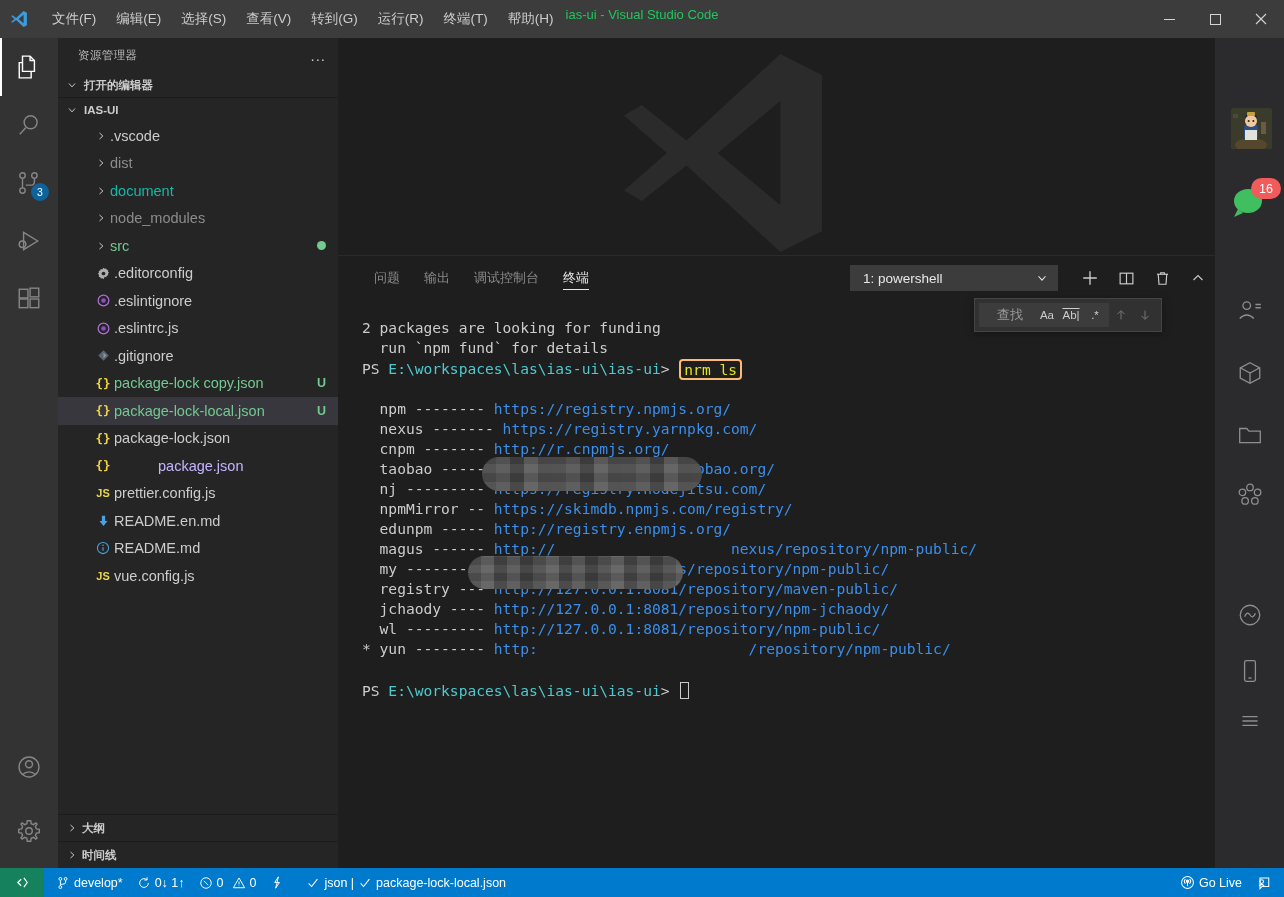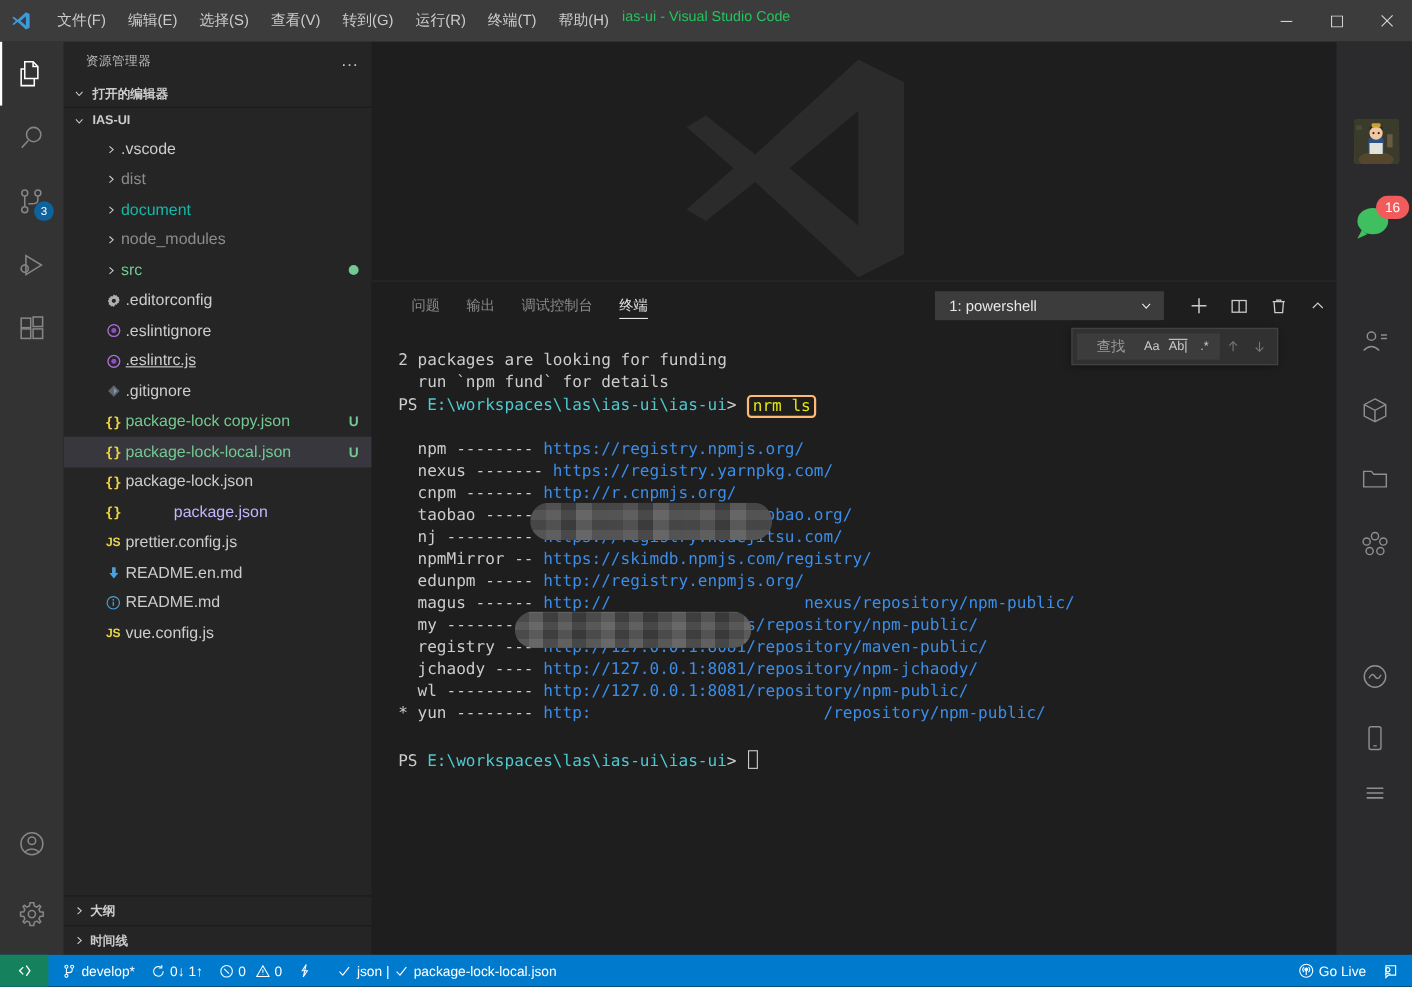--- a/index.html
+++ b/index.html
@@ -406,21 +406,21 @@
           <span class="label" style="color: rgb(204, 204, 204);">.eslintignore</span>
         </div>
         <div class="row">
           <span class="indent"></span>
           <span class="ficon">
             <svg width="13" height="13" viewBox="0 0 16 16">
               <circle cx="8" cy="8" r="6.6" fill="none" stroke="#b06fd6" stroke-width="1.5"></circle>
               <circle cx="8" cy="8" r="2.8" fill="#8a50c0"></circle>
             </svg>
           </span>
-          <span class="label" style="color: rgb(204, 204, 204); text-decoration: underline;">.eslintrc.js</span>
+          <span class="label" style="color: rgb(204, 204, 204);">.eslintrc.js</span>
         </div>
         <div class="row">
           <span class="indent"></span>
           <span class="ficon">
             <svg width="13" height="13" viewBox="0 0 16 16">
               <path d="M8 1.5 L14.5 8 L8 14.5 L1.5 8 Z" fill="#5a6570"></path>
               <path d="M8 4.5 L11.5 8 L8 11.5 Z" fill="#8d98a3"></path>
             </svg>
           </span>
           <span class="label" style="color: rgb(204, 204, 204);">.gitignore</span>

